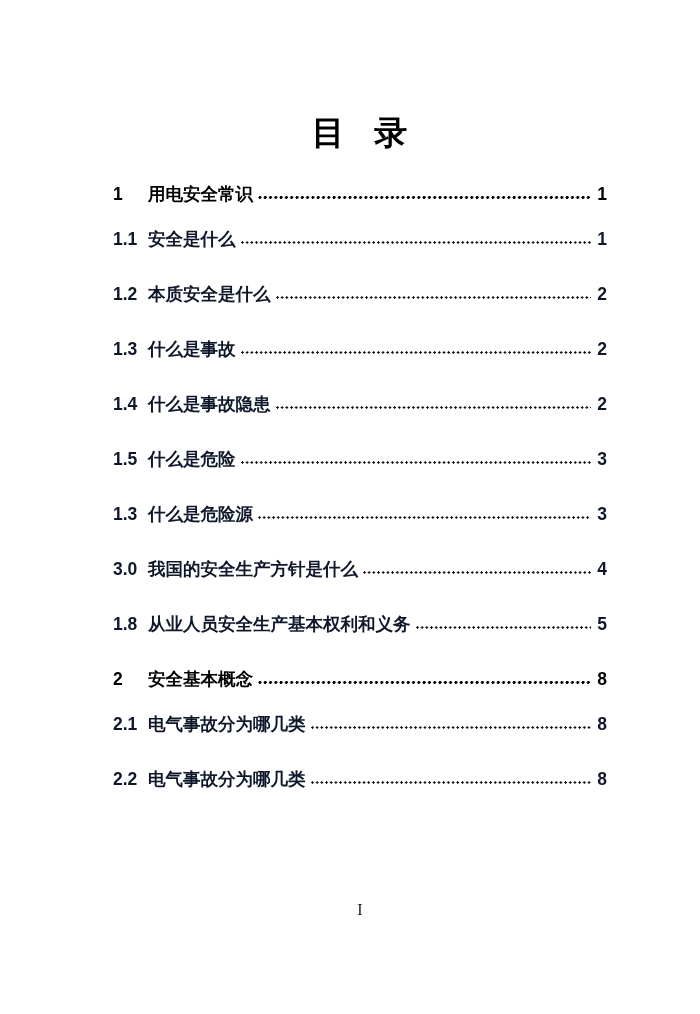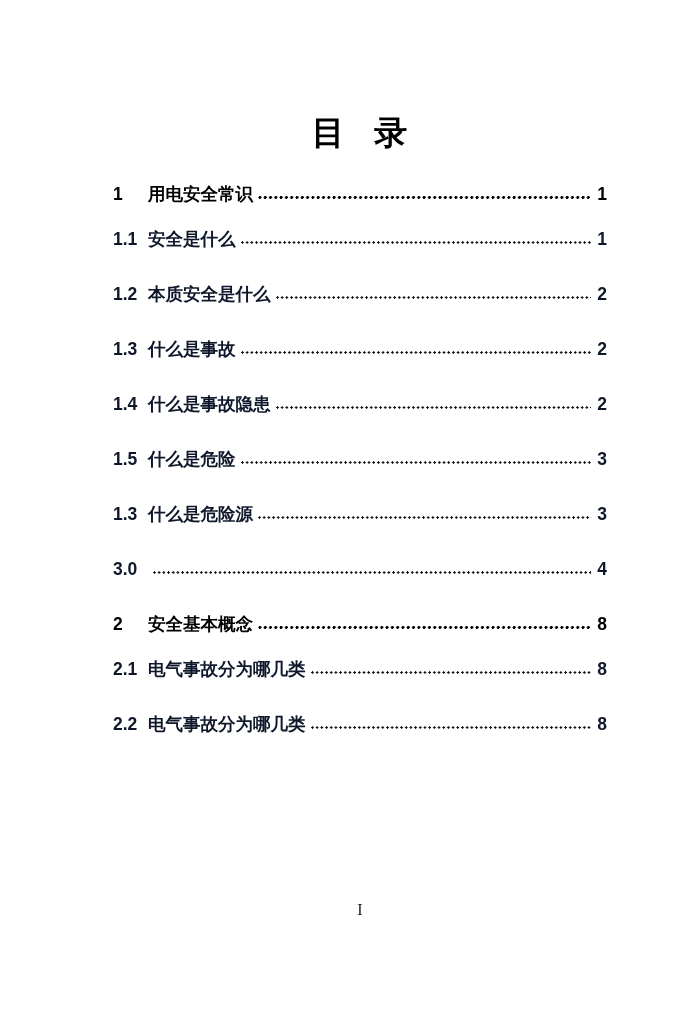--- a/index.html
+++ b/index.html
@@ -127,22 +127,29 @@
         <span class="toc-page">3</span>
       </div>
       <div class="toc-row">
         <span class="toc-num">1.3</span>
         <span class="toc-title">什么是危险源</span>
         <span class="toc-leader"></span>
         <span class="toc-page">3</span>
       </div>
       <div class="toc-row">
         <span class="toc-num">3.0</span>
+        <span class="toc-title">我国的安全生产方针是什么</span>
         <span class="toc-leader"></span>
         <span class="toc-page">4</span>
+      </div>
+      <div class="toc-row">
+        <span class="toc-num">1.8</span>
+        <span class="toc-title">从业人员安全生产基本权利和义务</span>
+        <span class="toc-leader"></span>
+        <span class="toc-page">5</span>
       </div>
       <div class="toc-row l1">
         <span class="toc-num">2</span>
         <span class="toc-title">安全基本概念</span>
         <span class="toc-leader"></span>
         <span class="toc-page">8</span>
       </div>
       <div class="toc-row">
         <span class="toc-num">2.1</span>
         <span class="toc-title">电气事故分为哪几类</span>

